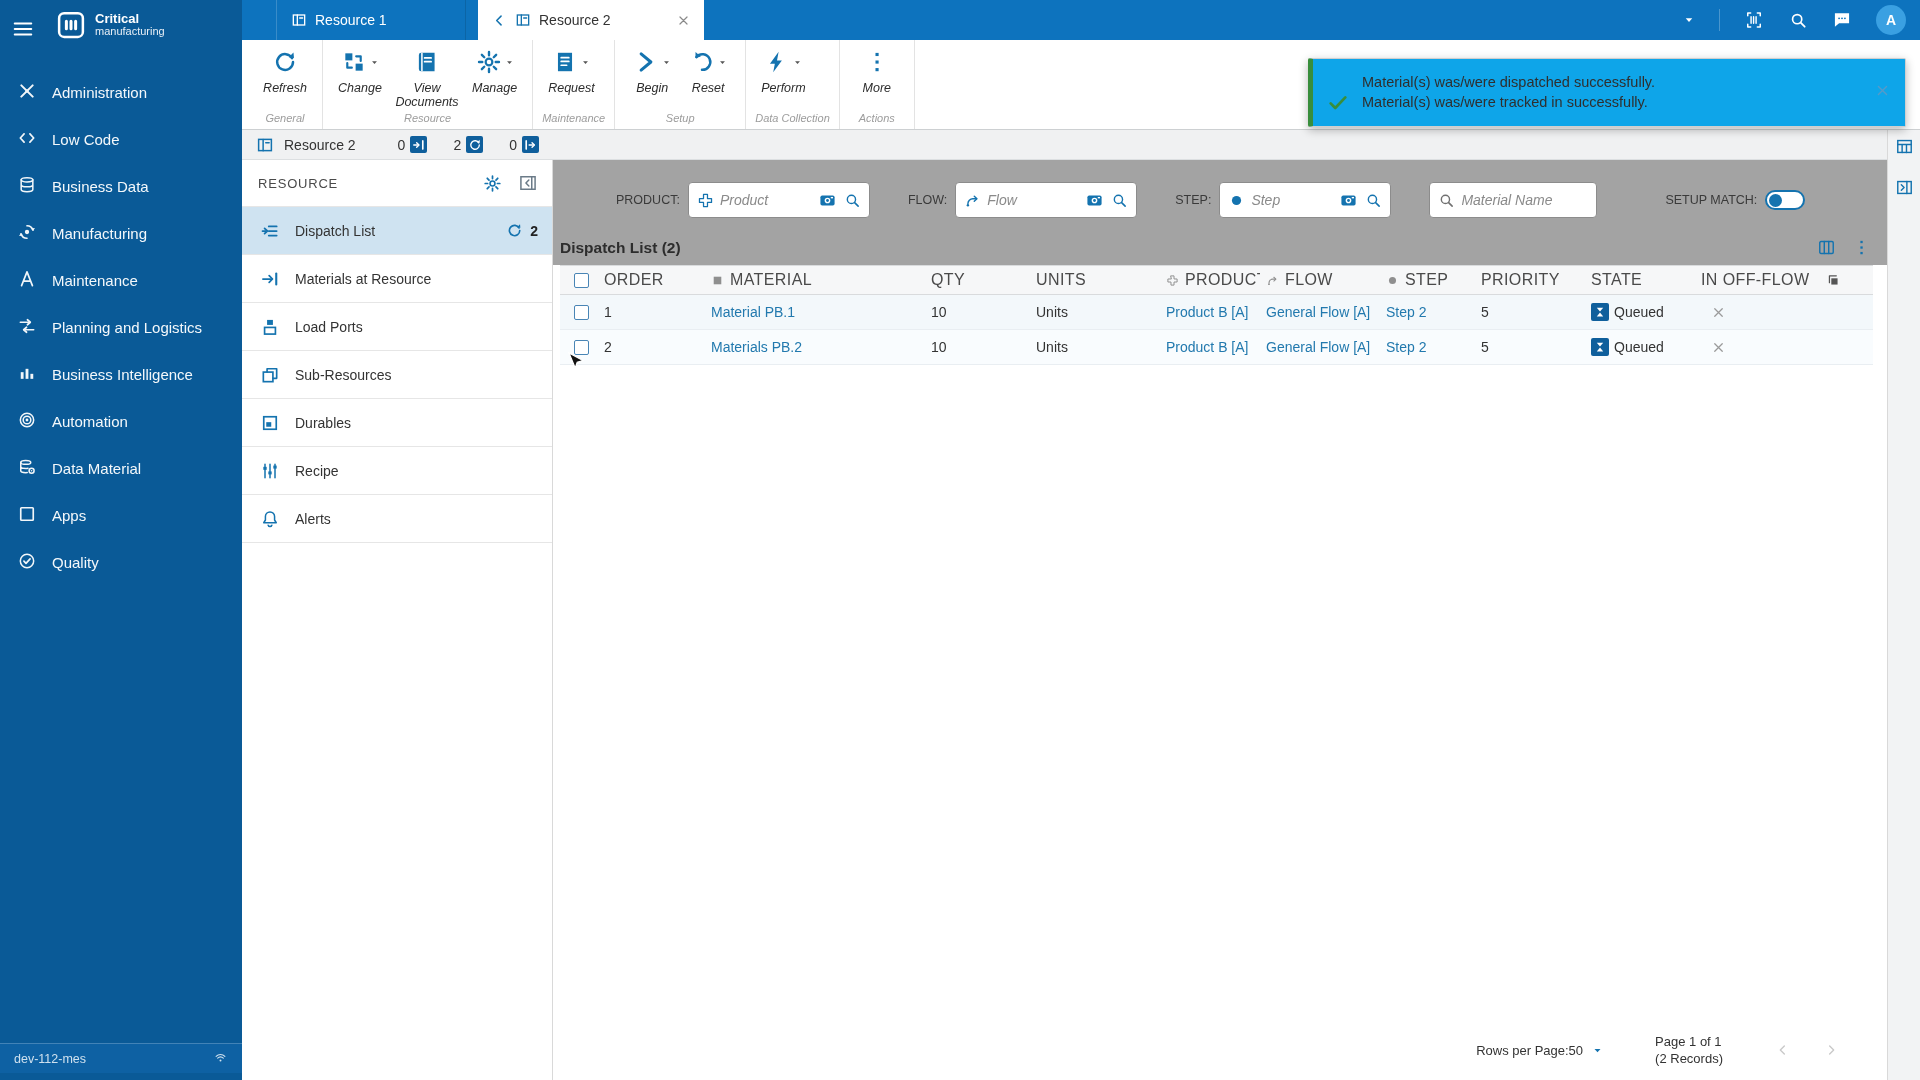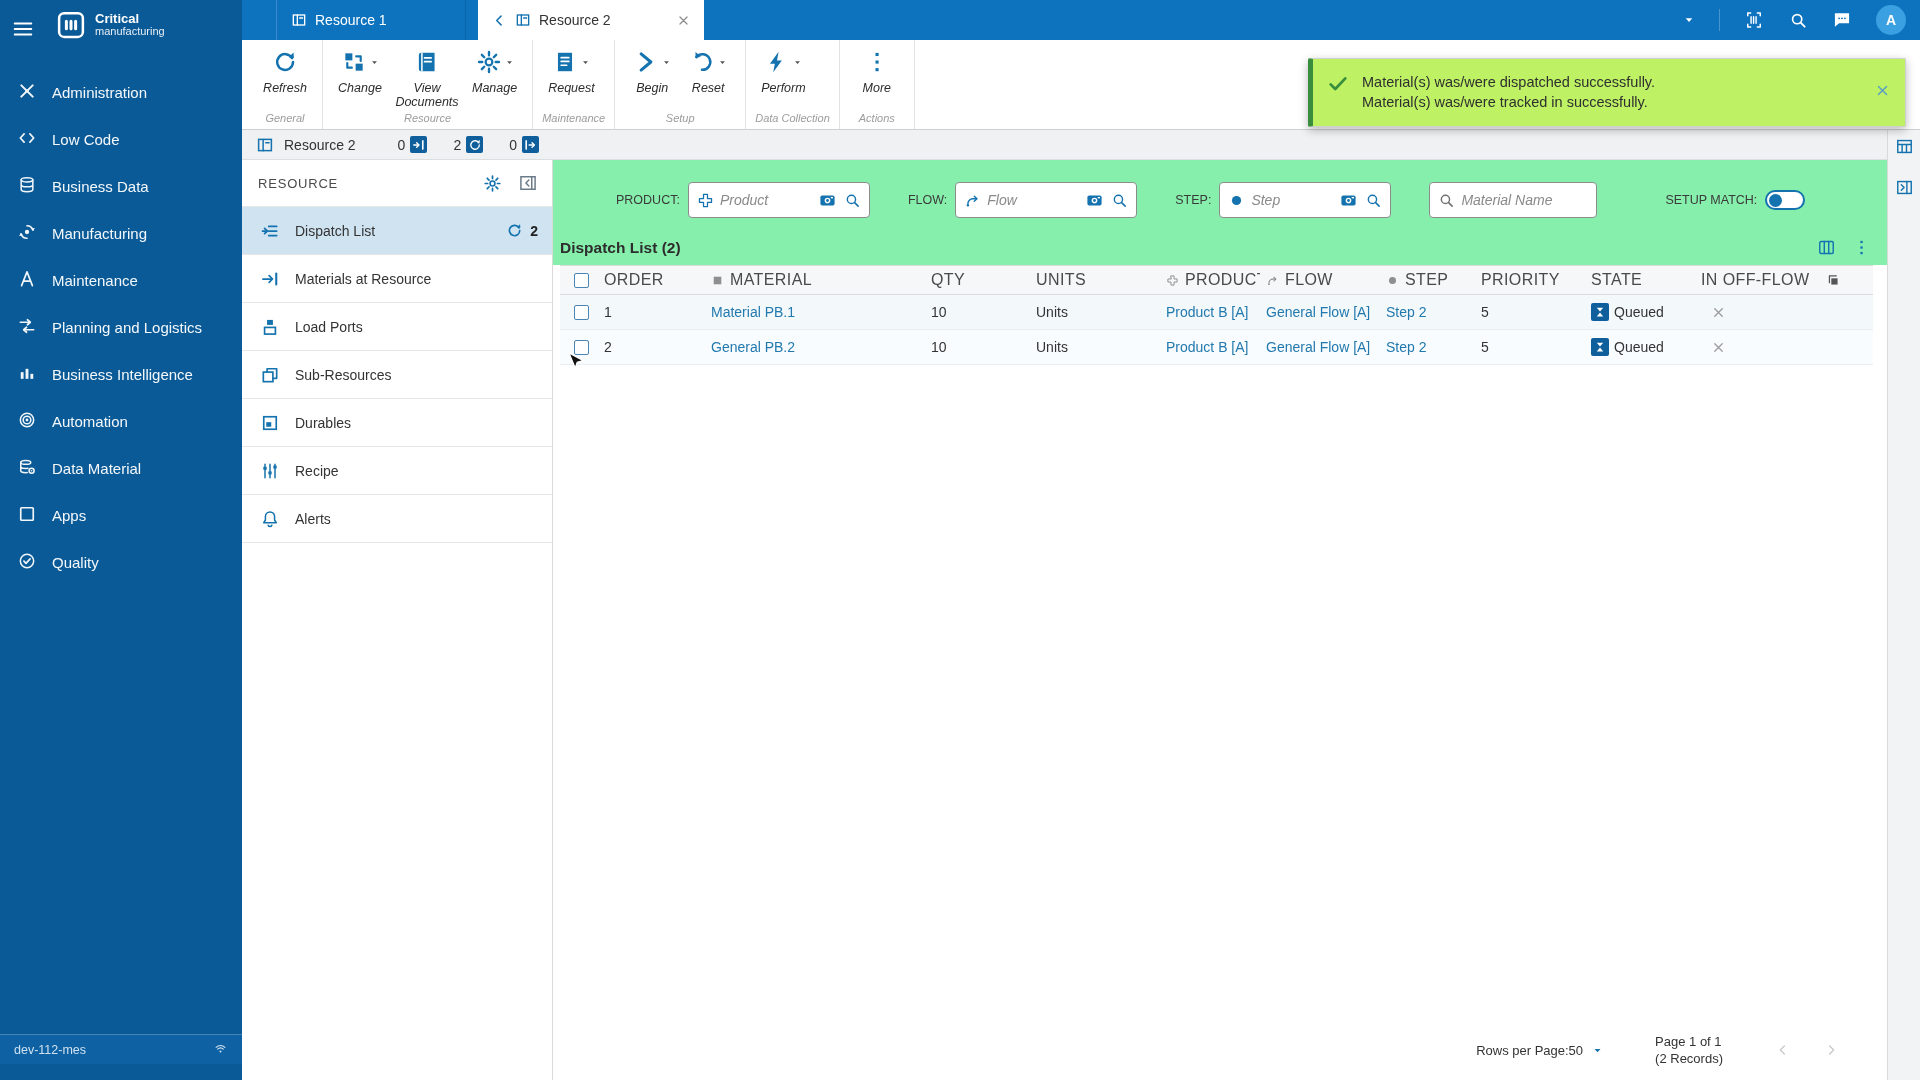--- a/index.html
+++ b/index.html
@@ -17,21 +17,21 @@
   .hamburger{width:22px;height:22px;color:#fff;cursor:pointer;}
   .brand{display:flex;align-items:center;gap:9px;margin-left:22px;}
   .brand-mark{width:30px;height:30px;color:#fff;}
   .brand-text{line-height:1.05;}
   .brand-l1{font-size:13px;font-weight:bold;color:#fff;}
   .brand-l2{font-size:11px;color:#e8eff6;}
   .side-nav{margin-top:14px;}
   .nav-item{height:47px;display:flex;align-items:flex-end;padding-left:17px;cursor:pointer;}
   .nav-ic{width:20px;height:20px;color:#fff;opacity:.95;flex:none;}
   .nav-lbl{margin-left:15px;font-size:15px;color:#f4f8fb;}
-  .side-foot{position:absolute;bottom:16px;left:0;width:100%;height:30px;background:var(--sidebar-foot);border-top:1px solid rgba(255,255,255,.22);display:flex;align-items:center;justify-content:space-between;padding:0 14px;margin-top:20px;}
+  .side-foot{position:absolute;bottom:7px;left:0;width:100%;height:30px;background:var(--sidebar-foot);border-top:1px solid rgba(255,255,255,.22);display:flex;align-items:center;justify-content:space-between;padding:0 14px;margin-top:20px;}
   .env{font-size:12.5px;color:#cfe1ef;}
   .wifi{width:15px;height:15px;color:#cfe1ef;}
 
   
   .topbar{position:absolute;left:242px;top:0;right:0;height:40px;background:var(--topbar);display:flex;align-items:stretch;}
   .tab{display:flex;align-items:center;gap:8px;padding:0 14px;font-size:14px;}
   .tab-inactive{margin-left:34px;width:190px;color:#fff;border-left:1px solid rgba(255,255,255,.18);border-right:1px solid rgba(0,0,0,.12);cursor:pointer;}
   .tab-active{margin-left:12px;width:226px;background:#fff;color:#333;cursor:default;}
   .tab-ic{width:16px;height:16px;flex:none;}
   .tab-inactive .tab-ic{color:#fff;}
@@ -80,21 +80,21 @@
   .lp-item{height:48px;display:flex;align-items:center;padding:0 14px 0 18px;border-bottom:1px solid #e6e6e6;cursor:pointer;}
   .lp-item.selected{background:var(--sel);}
   .lp-ic{width:20px;height:20px;color:var(--accent);flex:none;}
   .lp-lbl{margin-left:15px;font-size:14px;color:#333;flex:1;}
   .lp-badge{display:flex;align-items:center;gap:7px;}
   .lp-badge .icon{width:17px;height:17px;color:var(--accent);}
   .lp-count{font-size:14px;font-weight:bold;color:#222;}
 
   
   .main{flex:1;background:#fff;position:relative;min-width:0;}
-  .main-top{background:#86efac;padding:22px 14px 0 7px;}
+  .main-top{background:#a3a3a3;padding:22px 14px 0 7px;}
   .filters{display:flex;align-items:center;padding-left:56px;gap:8px;}
   .flabel{font-size:12.5px;color:#3a3a3a;white-space:nowrap;}
   .fgap{width:22px;flex:none;}
   .fbox{display:flex;align-items:center;height:36px;border:1px solid #8c8c8c;border-radius:4px;background:#fff;padding:0 8px;gap:6px;}
   .fbox input{border:none;outline:none;flex:1;min-width:0;font-size:14px;font-family:"Liberation Sans",sans-serif;color:#333;background:transparent;}
   .fbox input::placeholder{font-style:italic;color:#8a8a8a;}
   .fbox .lead{width:17px;height:17px;color:var(--accent);flex:none;}
   .fbox .lead-gray{color:#707070;}
   .fbox .cam{width:21px;height:17px;color:var(--accent);cursor:pointer;flex:none;}
   .fbox .mag{width:17px;height:17px;color:var(--accent);cursor:pointer;flex:none;}
@@ -123,21 +123,21 @@
 
   
   .pager{position:absolute;right:48px;bottom:12px;display:flex;align-items:center;gap:52px;}
   .rpp{display:flex;align-items:center;gap:9px;font-size:13px;color:#333;cursor:pointer;}
   .rpp .icon{width:11px;height:11px;color:var(--accent);}
   .pinfo{font-size:13px;color:#333;line-height:1.35;}
   .pchev{display:flex;align-items:center;gap:32px;}
   .pchev .icon{width:16px;height:16px;color:#c8c8c8;cursor:default;}
 
   
-  .toast{position:absolute;left:1308px;top:58px;width:598px;background:#bef264;border:1px solid #cfcfcf;border-left:5px solid #388e3c;border-radius:2px;box-shadow:0 3px 10px rgba(0,0,0,.28);display:flex;align-items:flex-start;gap:13px;padding:13px 40px 13px 14px;z-index:40;}
+  .toast{position:absolute;left:1308px;top:58px;width:598px;background:#0ea5e9;border:1px solid #cfcfcf;border-left:5px solid #388e3c;border-radius:2px;box-shadow:0 3px 10px rgba(0,0,0,.28);display:flex;align-items:flex-end;gap:13px;padding:13px 40px 13px 14px;z-index:40;}
   .toast-check{width:22px;height:22px;color:#388e3c;flex:none;}
   .toast-lines{font-size:14.5px;color:#2f2f2f;line-height:1.4;}
   .toast-close{position:absolute;right:15px;top:24px;width:15px;height:15px;color:#569ac8;cursor:pointer;}
 
   .cursor{position:absolute;left:567px;top:352px;width:18px;height:22px;z-index:60;pointer-events:none;}
 </style>
 </head>
 <body>
 
 <aside class="sidebar">
@@ -889,21 +889,21 @@
             <div class="td"></div>
           </div>
           <div class="tgrid trow">
             <div class="td">
               <span class="cbx"></span>
             </div>
             <div class="td">
               <span>2</span>
             </div>
             <div class="td">
-              <span class="link">General PB.2</span>
+              <span class="link">Materials PB.2</span>
             </div>
             <div class="td"></div>
             <div class="td">
               <span>10</span>
             </div>
             <div class="td">
               <span>Units</span>
             </div>
             <div class="td">
               <span class="link">Product B [A]</span>

